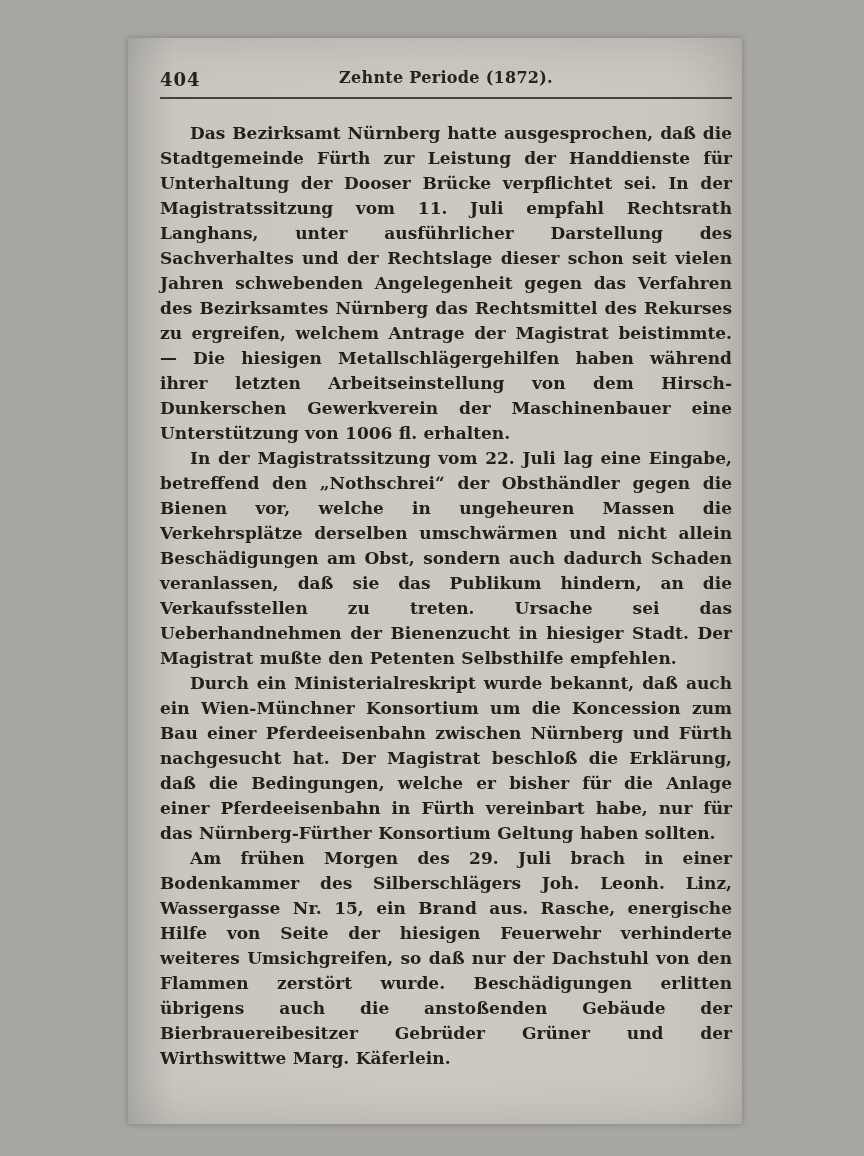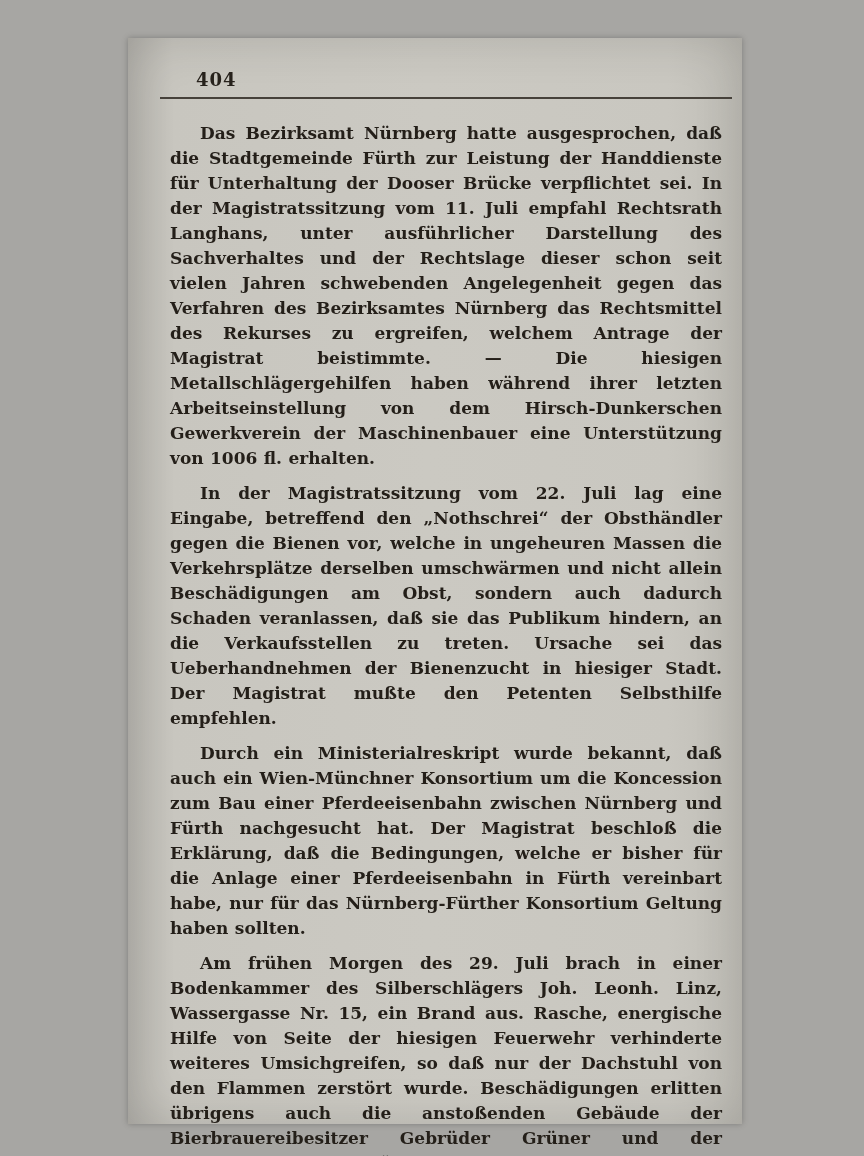--- a/index.html
+++ b/index.html
@@ -34,21 +34,20 @@
     height: 26px;
     color: #27221c;
   }
   .pagenum {
     position: absolute;
     left: 0;
     top: 1px;
     font-size: 18px;
     font-weight: bold;
     letter-spacing: 1px;
-    margin-left: 36px;
   }
   .running {
     display: block;
     text-align: center;
     font-size: 16px;
     font-weight: bold;
     letter-spacing: 0.3px;
   }
   .rule {
     border: 0;
@@ -58,33 +57,34 @@
   }
   .body-text {
     margin-top: 22px;
     color: #241f19;
     font-size: 17px;
     font-weight: bold;
     line-height: 25px;
     text-align: justify;
   }
   .para {
-    margin: 10px;
+    margin: 0;
     text-indent: 30px;
     word-spacing: 0.5px;
   }
 </style>
 </head>
 <body>
 
 <div class="page">
   <div class="text-block">
 
     <header class="page-head">
       <span class="pagenum">404</span>
+      <span class="running">Zehnte Periode (1872).</span>
     </header>
 
     <hr class="rule">
 
     <main class="body-text">
       <p class="para">Das Bezirksamt Nürnberg hatte ausgesprochen, daß die Stadtgemeinde Fürth zur Leistung der Handdienste für Unterhaltung der Dooser Brücke verpflichtet sei. In der Magistratssitzung vom 11. Juli empfahl Rechtsrath Langhans, unter ausführlicher Darstellung des Sachverhaltes und der Rechtslage dieser schon seit vielen Jahren schwebenden Angelegenheit gegen das Verfahren des Bezirksamtes Nürnberg das Rechtsmittel des Rekurses zu ergreifen, welchem Antrage der Magistrat beistimmte. — Die hiesigen Metallschlägergehilfen haben während ihrer letzten Arbeitseinstellung von dem Hirsch-Dunkerschen Gewerkverein der Maschinenbauer eine Unterstützung von 1006 fl. erhalten.</p>
       <p class="para">In der Magistratssitzung vom 22. Juli lag eine Eingabe, betreffend den „Nothschrei“ der Obsthändler gegen die Bienen vor, welche in ungeheuren Massen die Verkehrsplätze derselben umschwärmen und nicht allein Beschädigungen am Obst, sondern auch dadurch Schaden veranlassen, daß sie das Publikum hindern, an die Verkaufsstellen zu treten. Ursache sei das Ueberhandnehmen der Bienenzucht in hiesiger Stadt. Der Magistrat mußte den Petenten Selbsthilfe empfehlen.</p>
       <p class="para">Durch ein Ministerialreskript wurde bekannt, daß auch ein Wien-Münchner Konsortium um die Koncession zum Bau einer Pferdeeisenbahn zwischen Nürnberg und Fürth nachgesucht hat. Der Magistrat beschloß die Erklärung, daß die Bedingungen, welche er bisher für die Anlage einer Pferdeeisenbahn in Fürth vereinbart habe, nur für das Nürnberg-Fürther Konsortium Geltung haben sollten.</p>
       <p class="para">Am frühen Morgen des 29. Juli brach in einer Bodenkammer des Silberschlägers Joh. Leonh. Linz, Wassergasse Nr. 15, ein Brand aus. Rasche, energische Hilfe von Seite der hiesigen Feuerwehr verhinderte weiteres Umsichgreifen, so daß nur der Dachstuhl von den Flammen zerstört wurde. Beschädigungen erlitten übrigens auch die anstoßenden Gebäude der Bierbrauereibesitzer Gebrüder Grüner und der Wirthswittwe Marg. Käferlein.</p>
 

